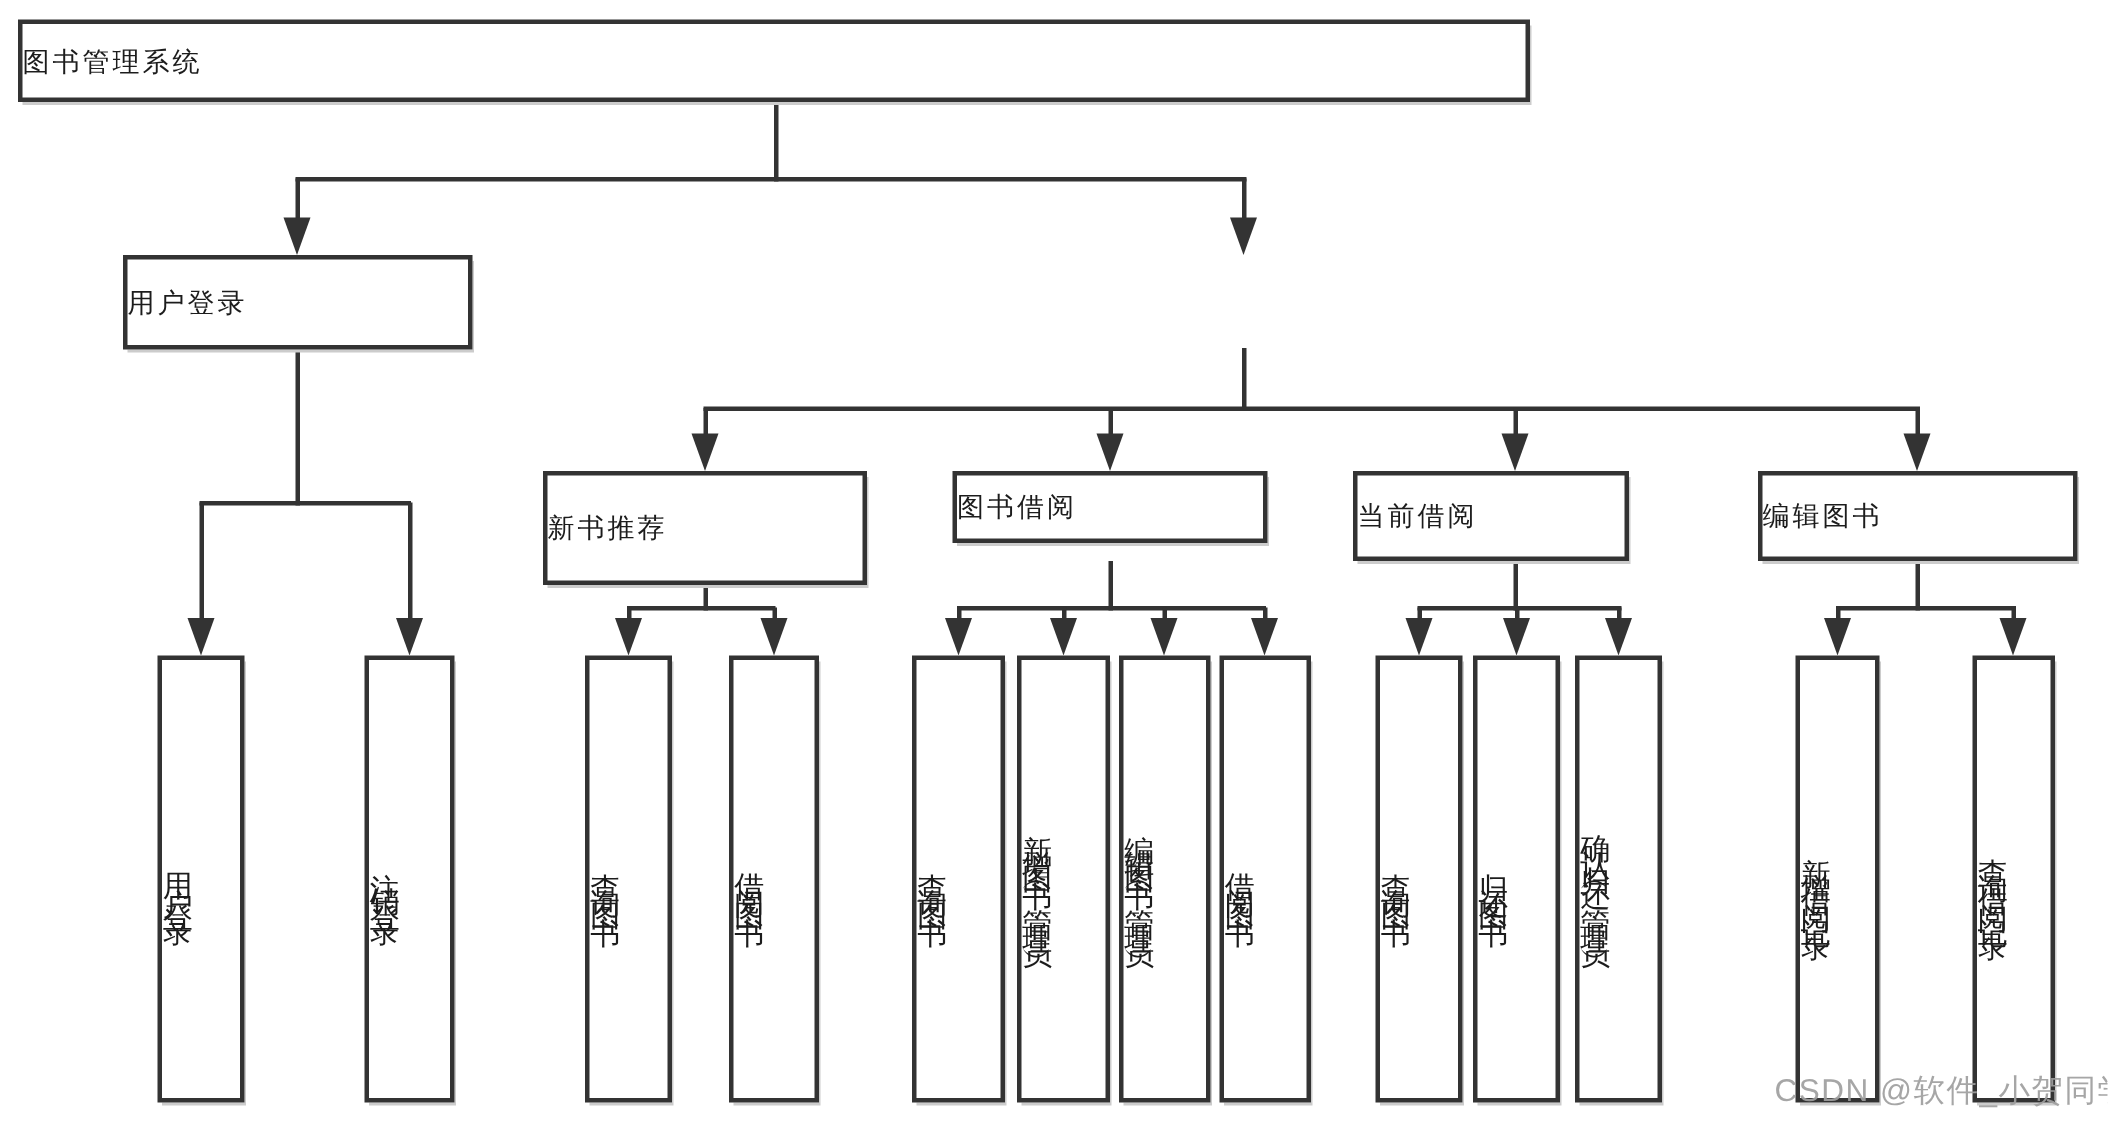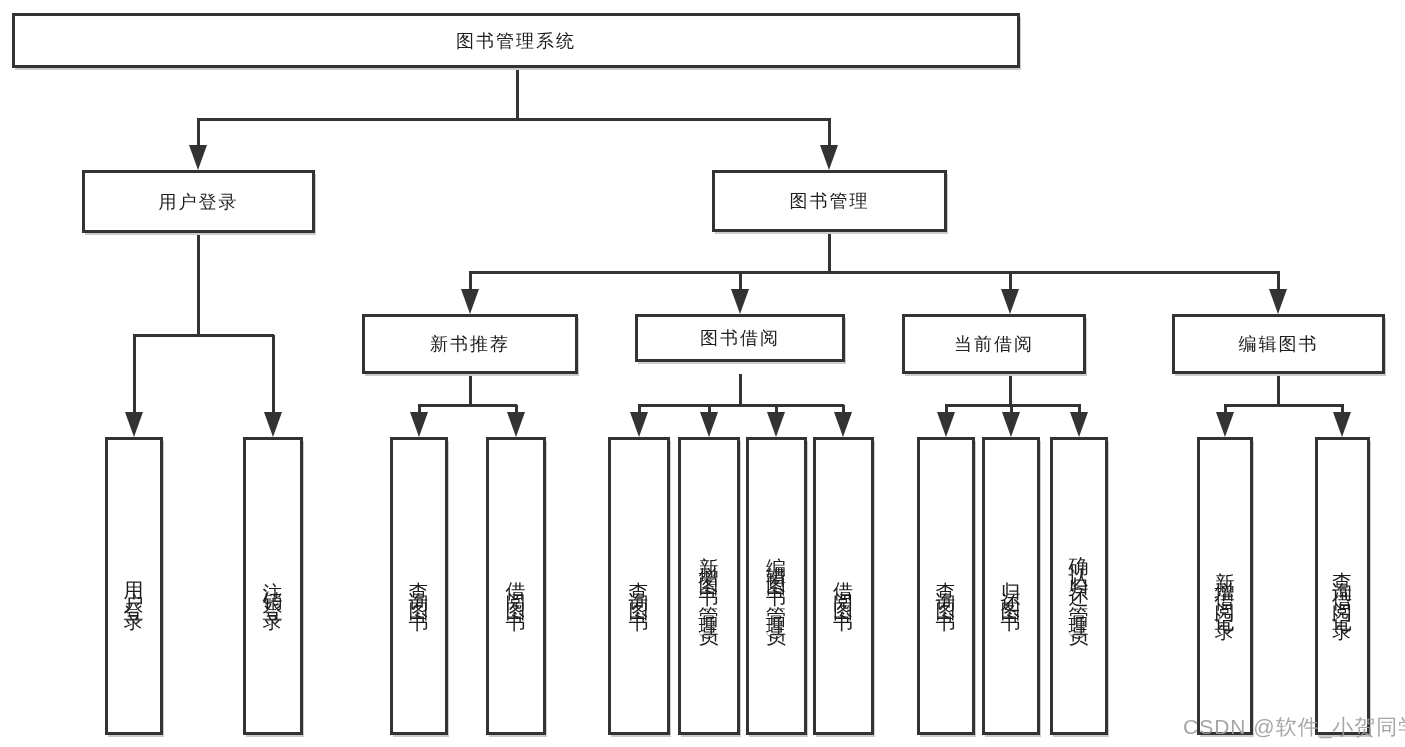--- a/index.html
+++ b/index.html
@@ -15,21 +15,21 @@
     background:#ffffff;
     overflow:hidden;
   }
   .box {
     position:absolute;
     background:var(--box-bg);
     border:3px solid var(--line);
     box-shadow:2px 3px 0 -1px #cccccc;
     display:flex;
     align-items:center;
-    justify-content:center;
+    justify-content:flex-start;
     font-size:18px;
     color:#1c1c1c;
     letter-spacing:2px;
     z-index:2;
   }
   .box .v {
     writing-mode:vertical-rl;
     text-orientation:mixed;
     font-size:20px;
     letter-spacing:10px;
@@ -65,25 +65,22 @@
 
 <div id="canvas">
 
   <div class="box" style="left:12px;top:13px;width:1008px;height:55px">
     <span>图书管理系统</span>
   </div>
 
   <div class="box" style="left:82px;top:170px;width:233px;height:63px">
     <span>用户登录</span>
   </div>
-  <div class="box" style="left:712px;top:170px;width:235px;height:62px">
-    <span>图书管理</span>
-  </div>
 
-  <div class="box" style="left:362px;top:314px;width:216px;height:60px">
+  <div class="box" style="left:362px;top:314px;width:216px;height:76px">
     <span>新书推荐</span>
   </div>
   <div class="box" style="left:635px;top:314px;width:210px;height:48px">
     <span>图书借阅</span>
   </div>
   <div class="box" style="left:902px;top:314px;width:184px;height:60px">
     <span>当前借阅</span>
   </div>
   <div class="box" style="left:1172px;top:314px;width:213px;height:60px">
     <span>编辑图书</span>

